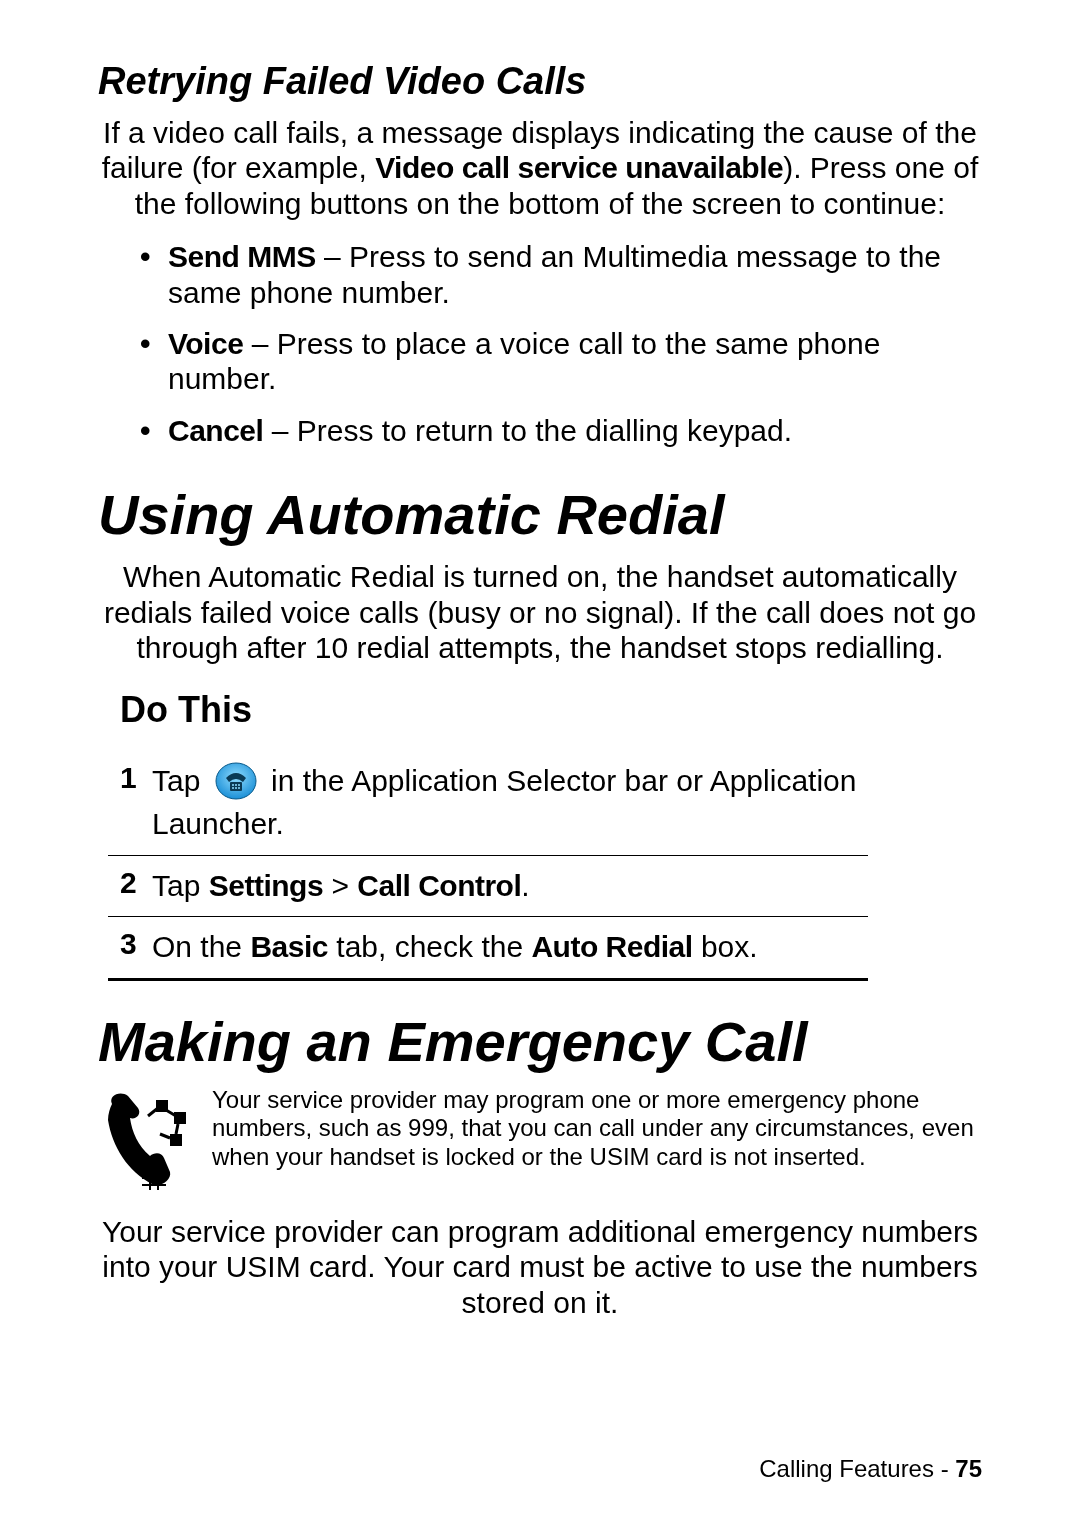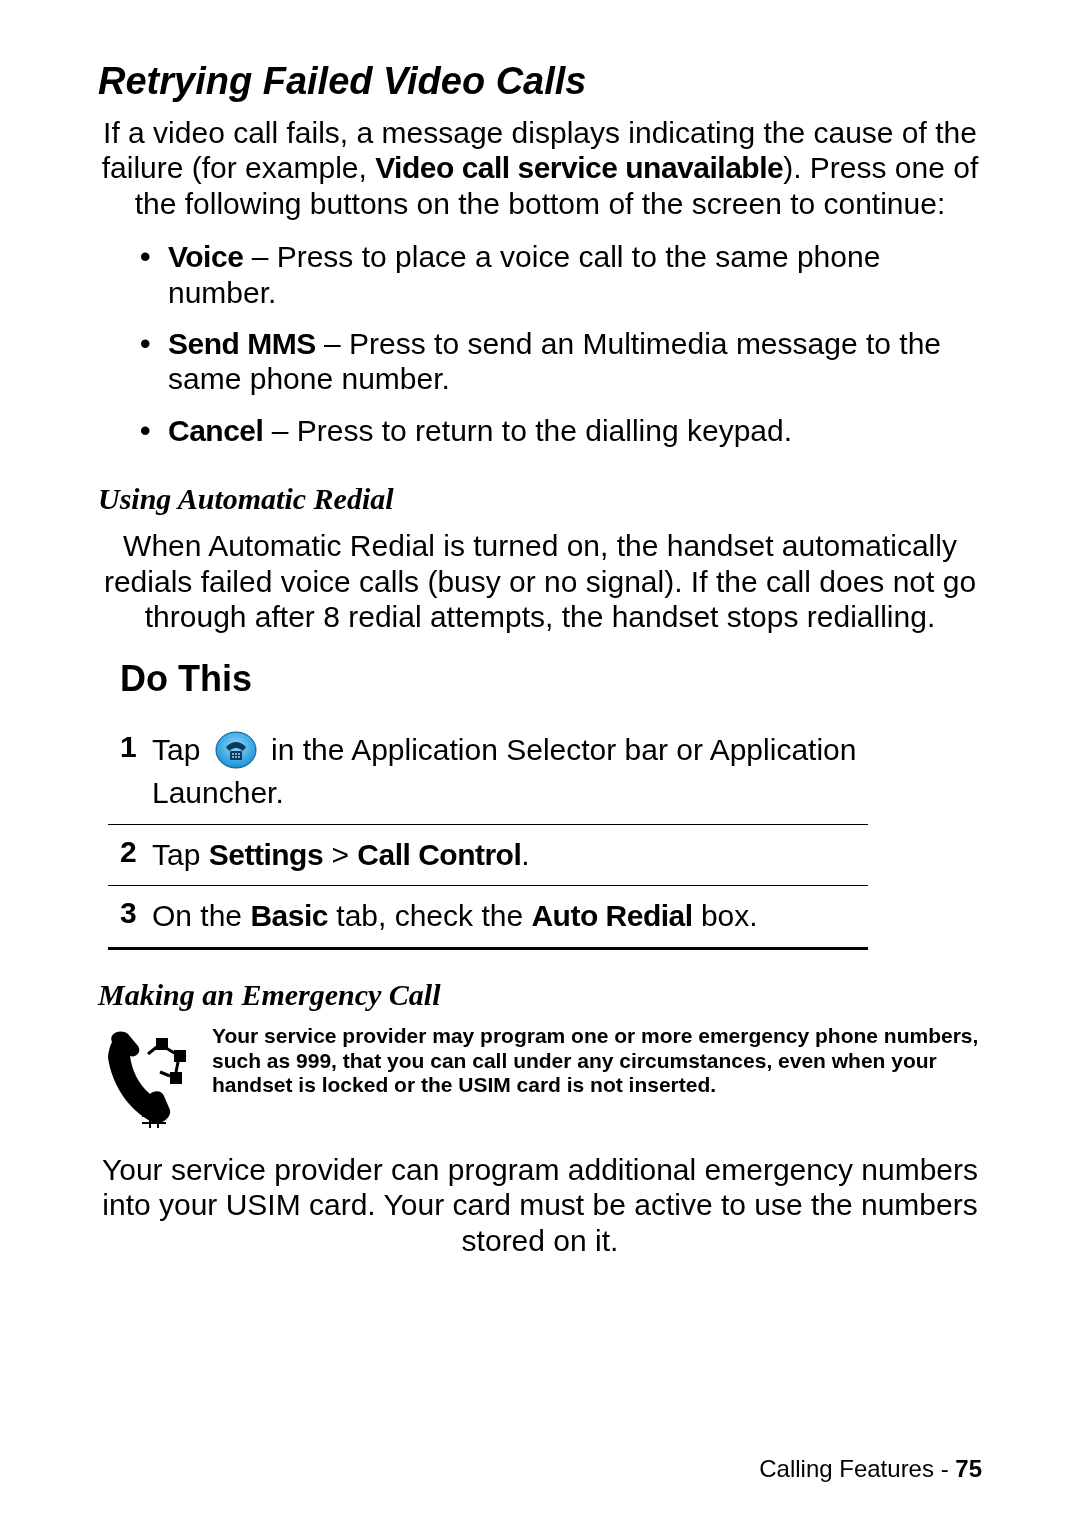--- a/index.html
+++ b/index.html
@@ -17,24 +17,24 @@
     position: relative;
   }
   h2.section {
     font-family: Arial, Helvetica, sans-serif;
     font-weight: 700;
     font-style: italic;
     font-size: 38px;
     margin: 0 0 12px 0;
   }
   h2.big-section {
-    font-family: Liberation Serif, serif;
+    font-family: Liberation Sans, sans-serif;
     font-weight: 700;
     font-style: italic;
-    font-size: 30px;
+    font-size: 56px;
     margin: 34px 0 12px 0;
   }
   p.body {
     font-size: 30px;
     line-height: 1.18;
     margin: 0 0 18px 0;
     text-align: center;
   }
   .cond-bold {
     font-family: "Arial Narrow", Arial, sans-serif;
@@ -118,23 +118,22 @@
     margin-top: 10px;
   }
   .emergency-icon {
     flex: 0 0 90px;
     width: 90px;
     height: 110px;
   }
   .emergency-icon svg { width: 100%; height: 100%; }
   .emergency-text {
     flex: 1;
-    font-size: 21px;
+    font-size: 24px;
     line-height: 1.18;
-    font-weight: bold;
   }
   .footer {
     position: absolute;
     bottom: 42px;
     right: 98px;
     font-size: 24px;
   }
   .footer .pn { font-weight: 700; }
 </style>
 </head>
@@ -143,33 +142,33 @@
 <div class="page">
 
   <h2 class="section">Retrying Failed Video Calls</h2>
 
   <p class="body">
     <span>If a video call fails, a message displays indicating the cause of the failure (for example, </span><span class="cond-bold">Video call service unavailable</span><span>). Press one of the following buttons on the bottom of the screen to continue:</span>
   </p>
 
   <ul class="bullets">
     <li>
-      <span class="cond-bold">Voice</span><span> – Press to place a voice call to the same phone number.</span>
+      <span class="cond-bold">Send MMS</span><span> – Press to send an Multimedia message to the same phone number.</span>
     </li>
     <li>
-      <span class="cond-bold">Send MMS</span><span> – Press to send an Multimedia message to the same phone number.</span>
+      <span class="cond-bold">Voice</span><span> – Press to place a voice call to the same phone number.</span>
     </li>
     <li>
       <span class="cond-bold">Cancel</span><span> – Press to return to the dialling keypad.</span>
     </li>
   </ul>
 
   <h2 class="big-section">Using Automatic Redial</h2>
 
-  <p class="body">When Automatic Redial is turned on, the handset automatically redials failed voice calls (busy or no signal). If the call does not go through after 8 redial attempts, the handset stops redialling.</p>
+  <p class="body">When Automatic Redial is turned on, the handset automatically redials failed voice calls (busy or no signal). If the call does not go through after 10 redial attempts, the handset stops redialling.</p>
 
   <div class="do-this">Do This</div>
 
   <div class="steps">
 
     <div class="step-row">
       <div class="step-num">1</div>
       <div class="step-text">
         <span>Tap </span>
         <span class="app-icon">

